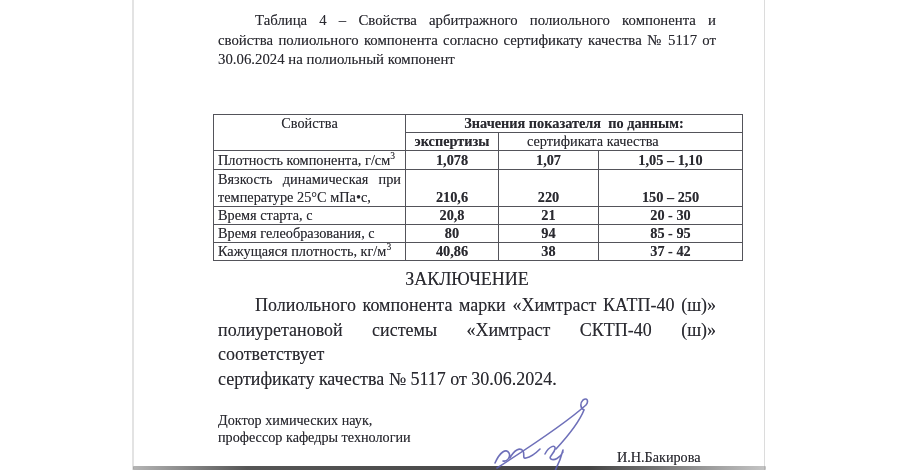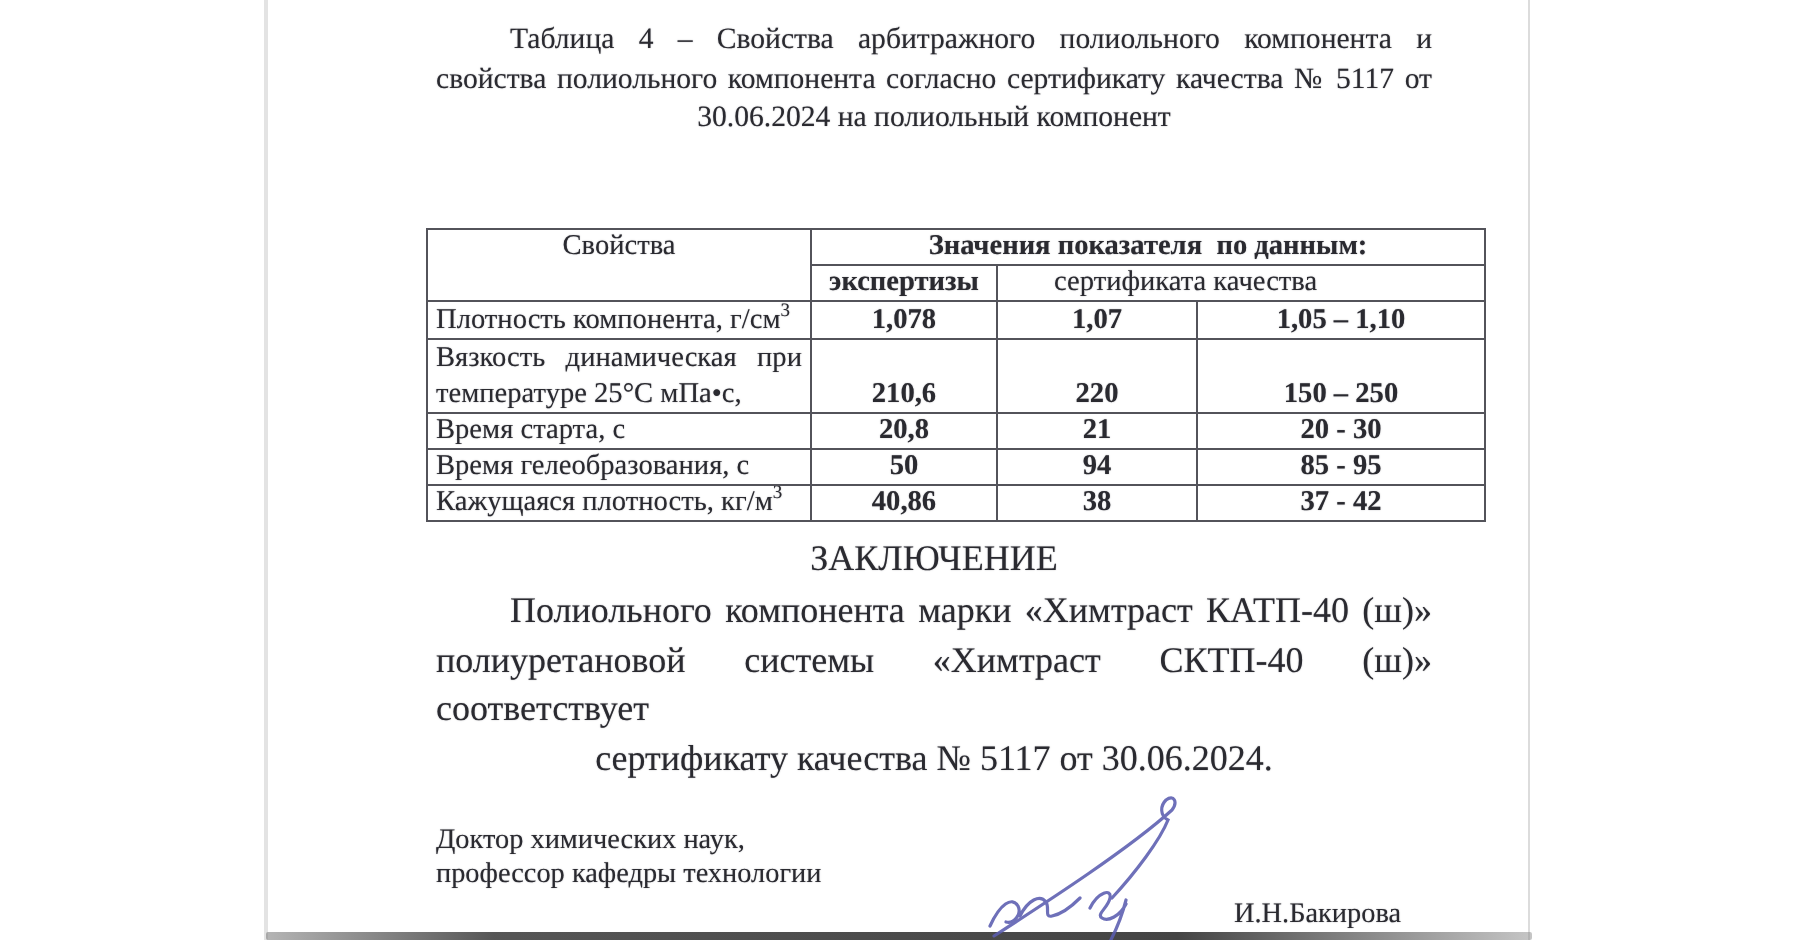--- a/index.html
+++ b/index.html
@@ -19,21 +19,21 @@
     background:linear-gradient(90deg, rgba(120,120,120,.55), rgba(62,62,62,.88) 18%, rgba(52,52,52,.92) 72%, rgba(140,140,140,.5));
     border-radius:1px;
   }
 
   
   .title-block{
     position:absolute;left:218px;top:11px;width:498px;
     font-size:14.8px;line-height:19.6px;
   }
   .jline{ text-align:justify; text-align-last:justify; }
-  .nline{ text-align:center; }
+  .nline{ text-align:left; }
   .indent{ padding-left:37px; box-sizing:border-box; }
 
   
   table.props{
     position:absolute;left:213px;top:93px;width:529px;
     border-collapse:collapse;table-layout:fixed;
     font-size:14.3px;
     margin-top:21px;
   }
   table.props td{
@@ -125,21 +125,21 @@
       <td class="cell-center vbottom">150 – 250</td>
     </tr>
     <tr class="r3">
       <td class="cell-label">Время старта, с</td>
       <td class="cell-center">20,8</td>
       <td class="cell-center">21</td>
       <td class="cell-center">20 - 30</td>
     </tr>
     <tr class="r4">
       <td class="cell-label">Время гелеобразования, с</td>
-      <td class="cell-center">50</td>
+      <td class="cell-center">80</td>
       <td class="cell-center">94</td>
       <td class="cell-center">85 - 95</td>
     </tr>
     <tr class="r5">
       <td class="cell-label"><span>Кажущаяся плотность, кг/м</span><sup class="sp">3</sup></td>
       <td class="cell-center">40,86</td>
       <td class="cell-center">38</td>
       <td class="cell-center">37 - 42</td>
     </tr>
   </tbody>

